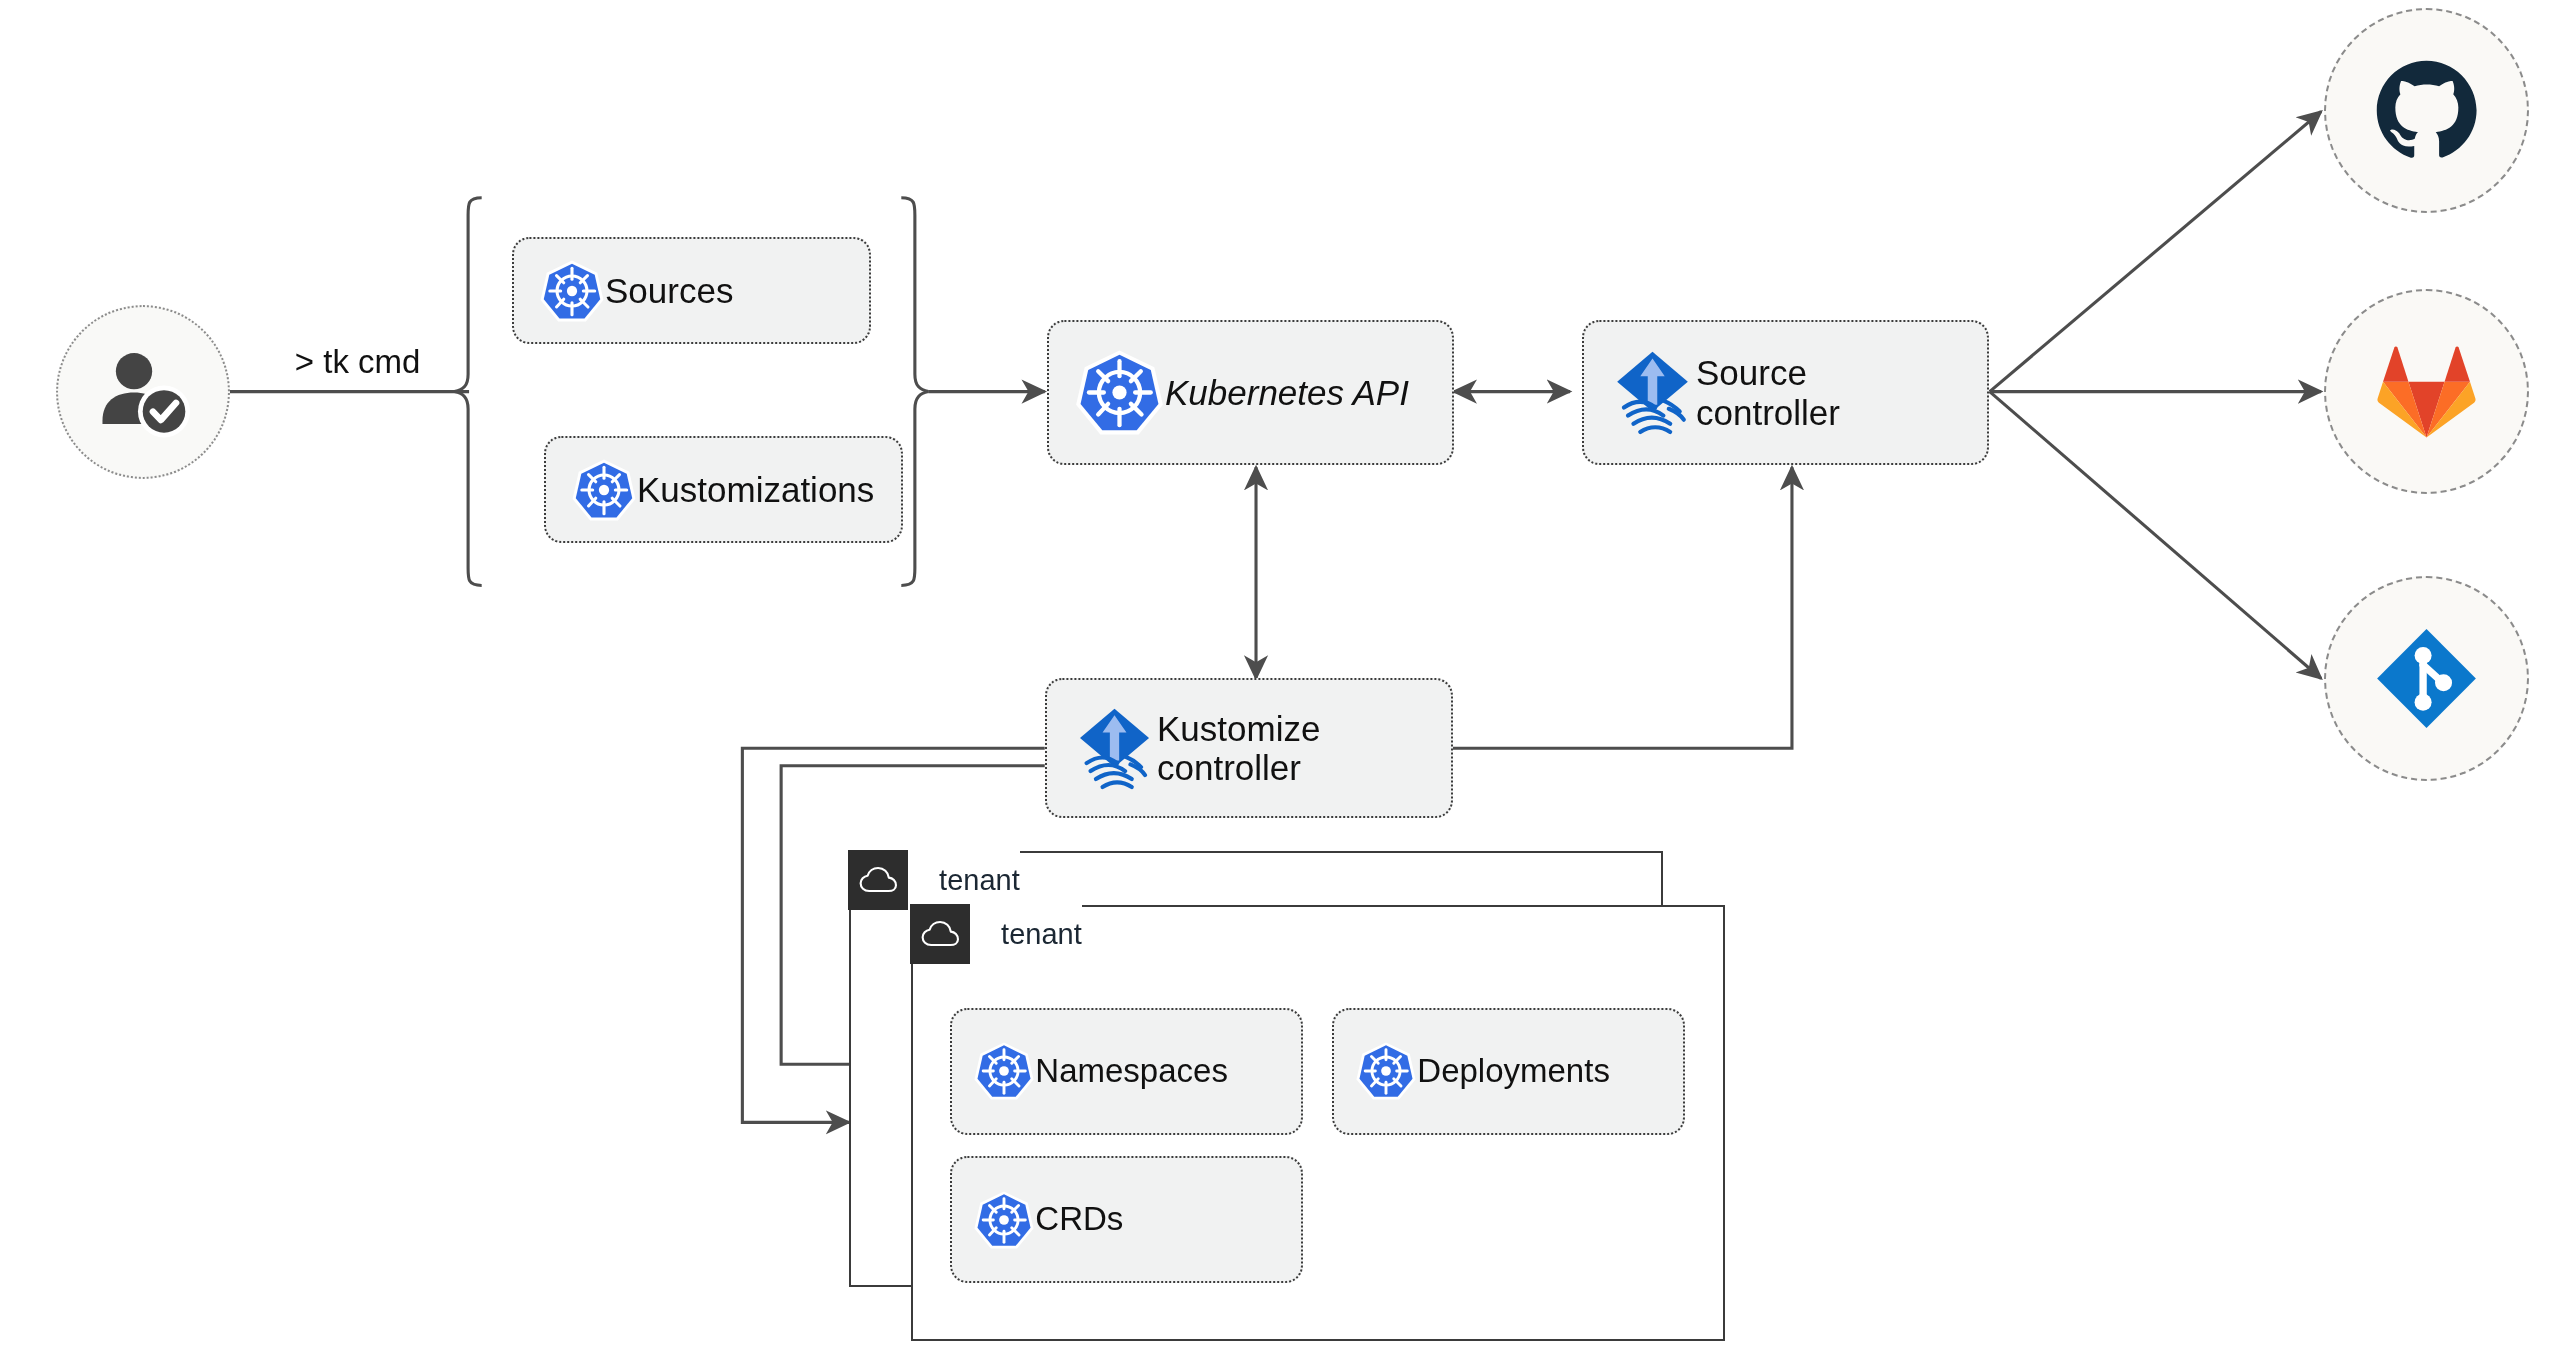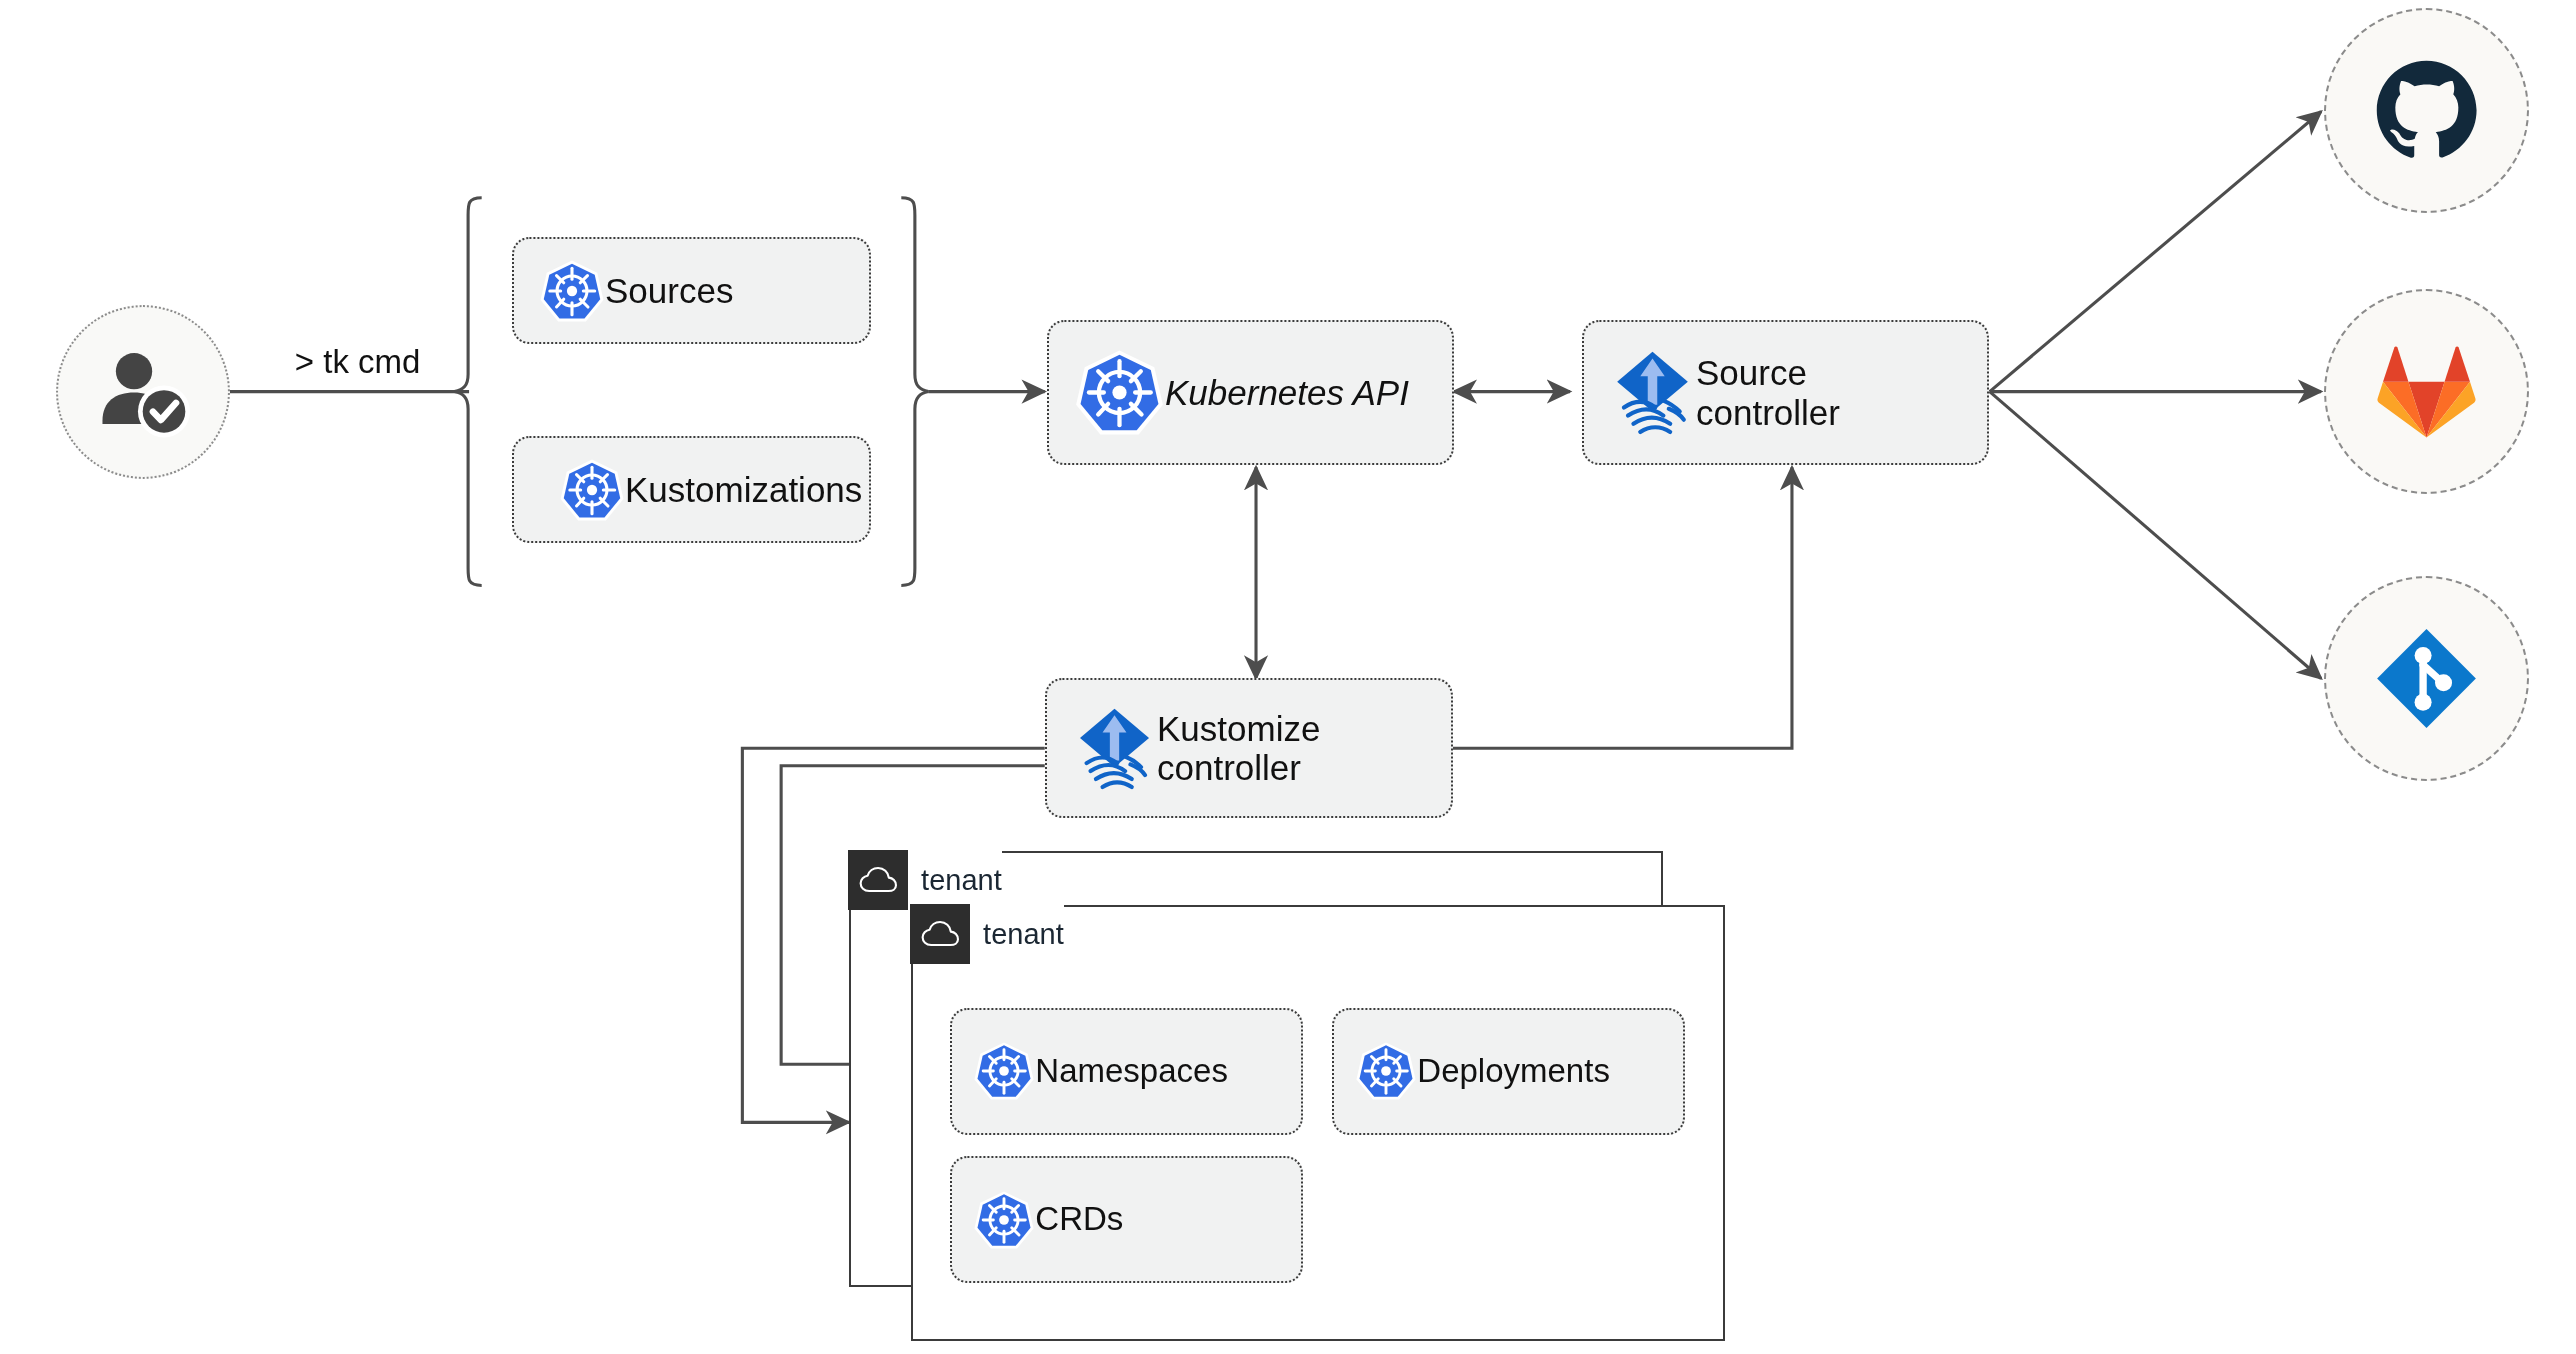--- a/index.html
+++ b/index.html
@@ -113,21 +113,21 @@
     height: 60px;
     background: #2d2d2d;
     display: flex;
     align-items: center;
     justify-content: center;
     flex: 0 0 auto;
   }
   .tenant-window .titlebar .tenant-name {
     display: flex;
     align-items: center;
-    padding-left: 13px;
+    padding-left: 31px;
     font-size: 29px;
     color: #1b2733;
     background: #ffffff;
     white-space: nowrap;
   }
   .tenant-window .grid {
     position: absolute;
     display: grid;
     grid-template-columns: repeat(2, 1fr);
     grid-template-rows: repeat(2, 1fr);
@@ -230,21 +230,21 @@
           <line x1="40" y1="40" x2="47.5" y2="47.5"></line>
           <line x1="47" y1="17" x2="40" y2="24"></line>
           <line x1="24" y1="40" x2="17" y2="47.5"></line>
         </g>
         <circle cx="32" cy="32" r="5" fill="#ffffff"></circle>
       </svg>
     </span>
     <span class="node-label">Sources</span>
   </div>
 
-  <div class="node" style="left:512px; top:436px; width:359px; height:107px;padding-left:20px;">
+  <div class="node" style="left:544px; top:436px; width:359px; height:107px;">
     <span class="node-icon">
       <svg class="svg-wrap" width="66" height="66" viewBox="0 0 64 64" xmlns="http://www.w3.org/2000/svg">
         <path d="M32 2.5 L56.5 14.3 L62.5 40.7 L45.5 61.5 L18.5 61.5 L1.5 40.7 L7.5 14.3 Z" fill="#ffffff"></path>
         <path d="M32 5.5 L54 16.2 L59.4 40 L44.1 58.6 L19.9 58.6 L4.6 40 L10 16.2 Z" fill="#326CE5"></path>
         <g fill="none" stroke="#ffffff" stroke-width="3" stroke-linecap="round">
           <circle cx="32" cy="32" r="14.5"></circle>
           <line x1="32" y1="10" x2="32" y2="20.5"></line>
           <line x1="32" y1="43.5" x2="32" y2="55"></line>
           <line x1="10.5" y1="32" x2="21" y2="32"></line>
           <line x1="43" y1="32" x2="54" y2="32"></line>

